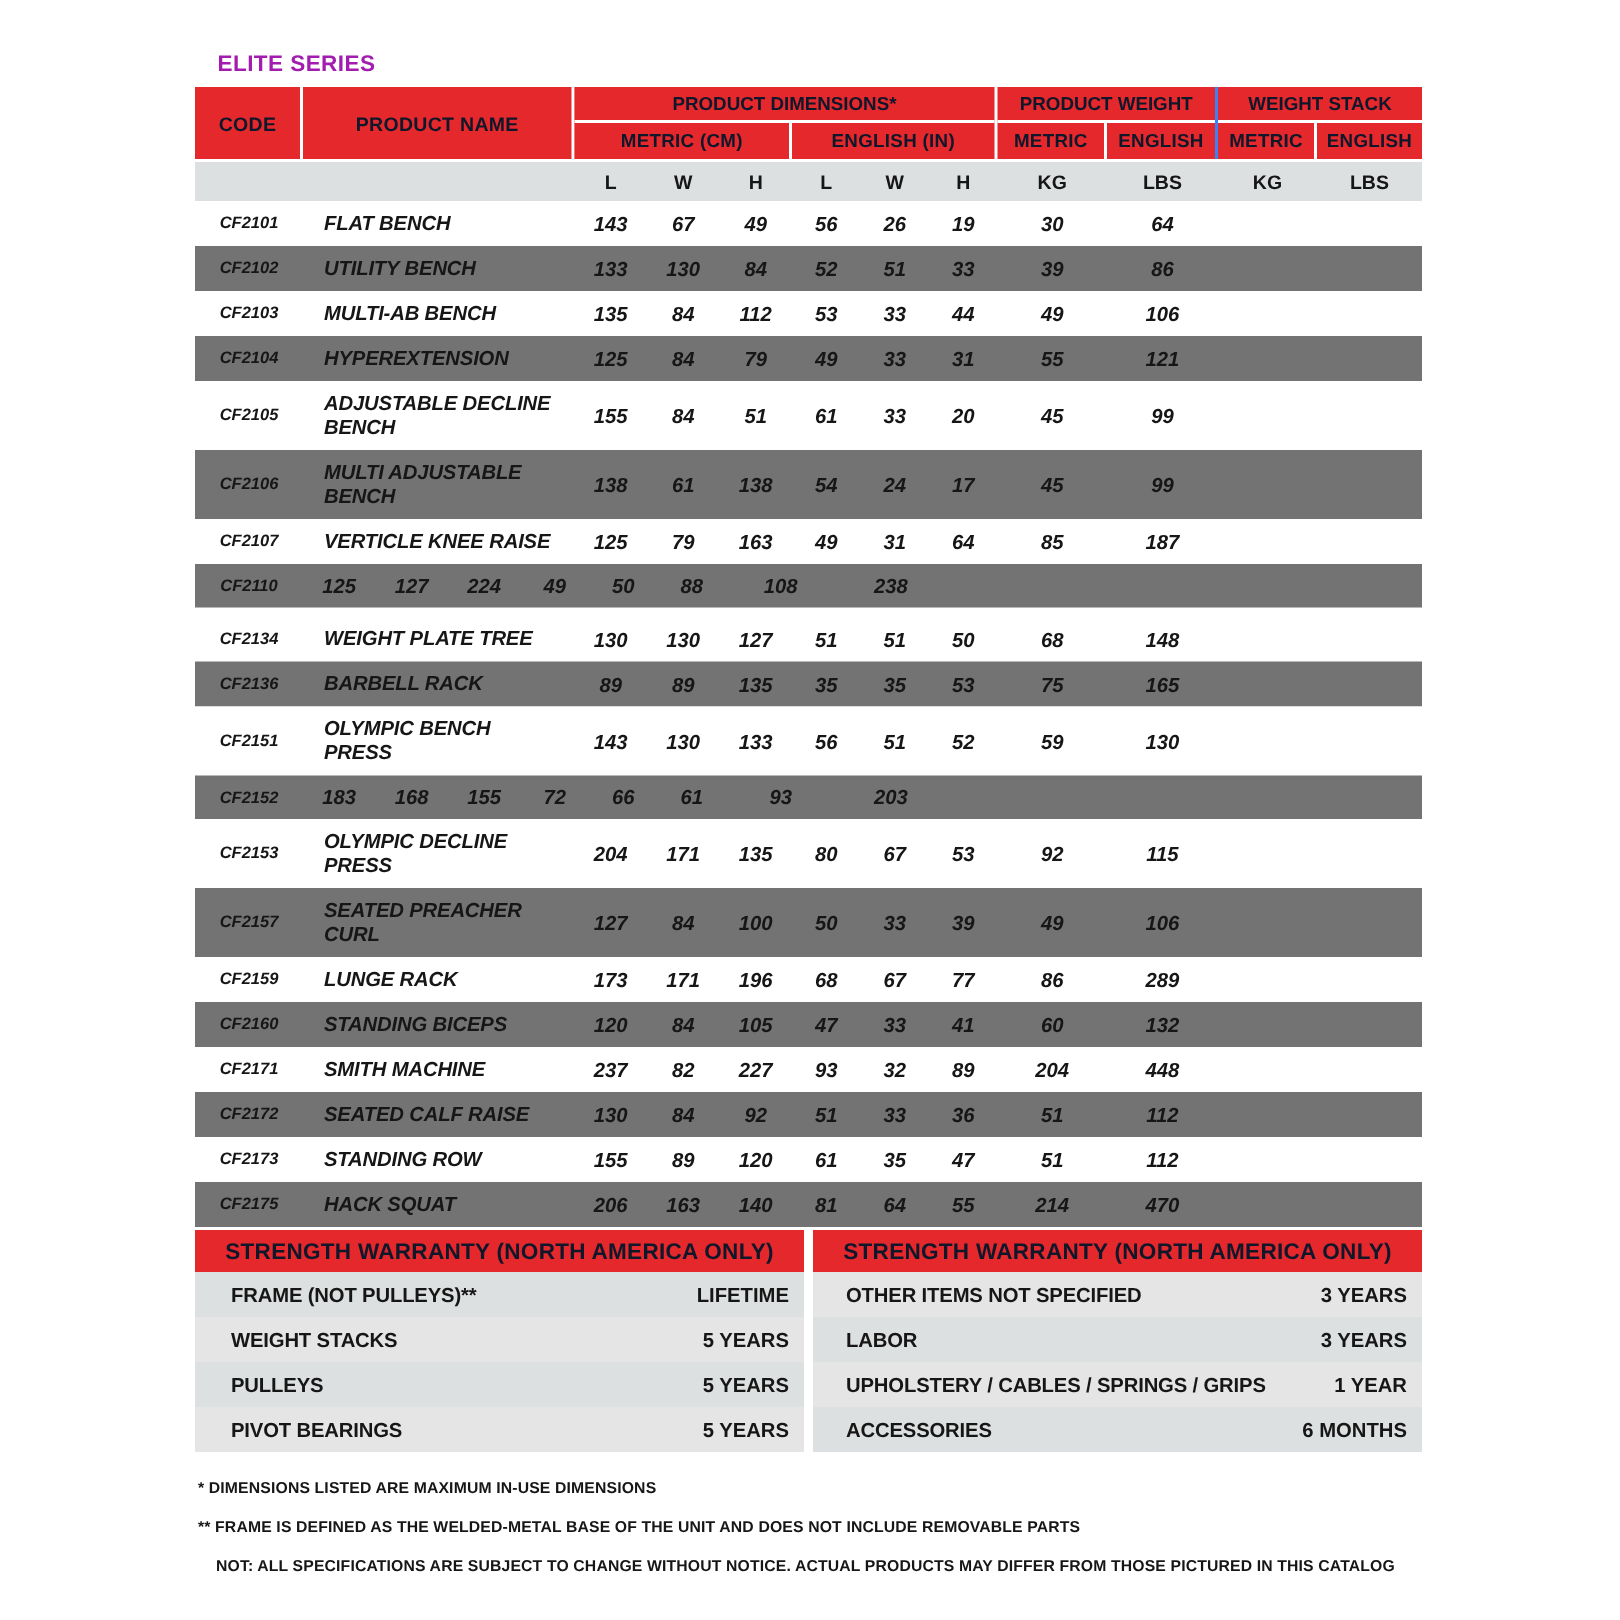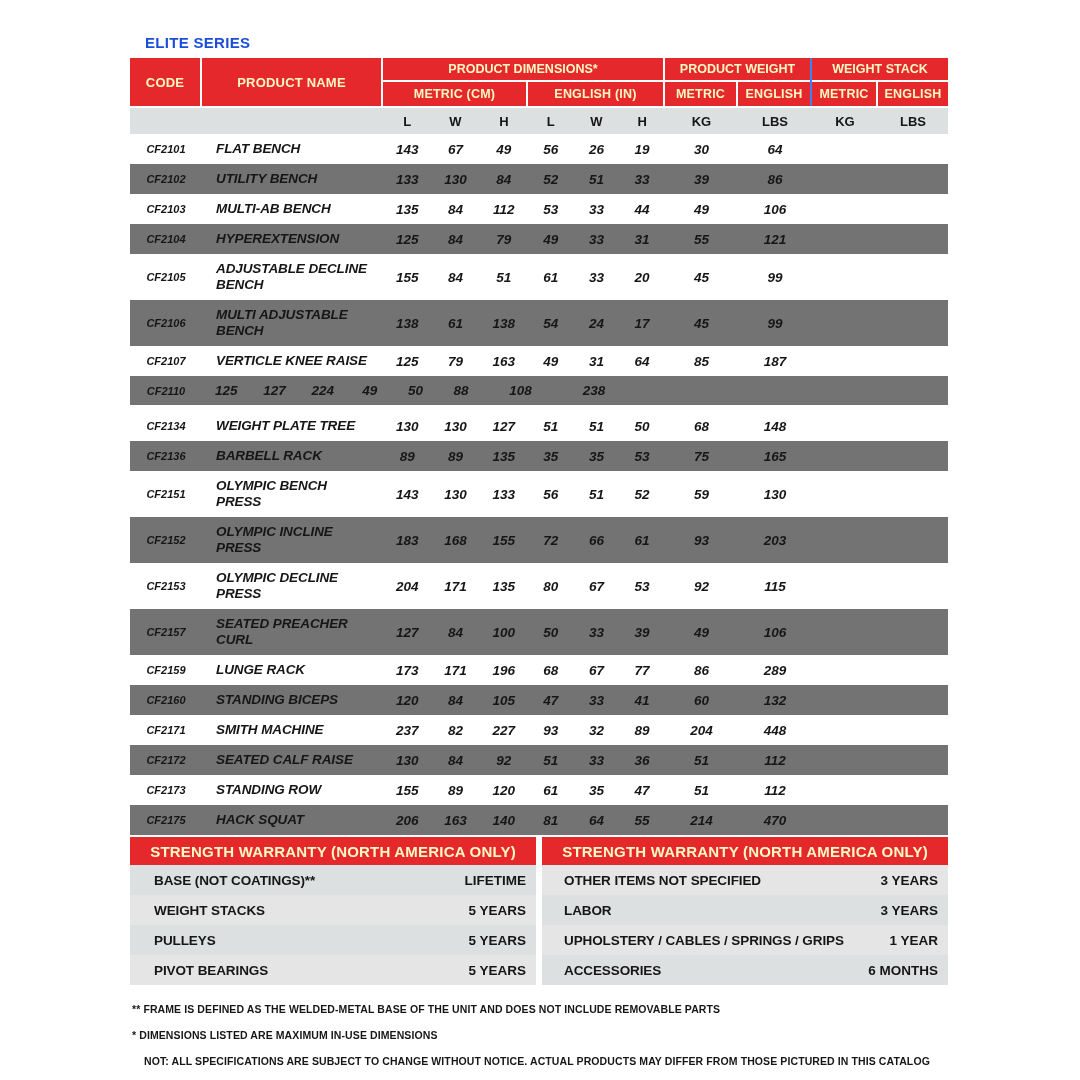--- a/index.html
+++ b/index.html
@@ -1,22 +1,22 @@
 <!DOCTYPE html>
 <html><head>
 <meta charset="utf-8">
 <style>
   html,body{margin:0;padding:0;width:1080px;height:1080px;background:#fff;overflow:hidden;}
   body{font-family:"Liberation Sans",sans-serif;color:#161616;}
   .page{position:absolute;left:130px;top:34px;width:818px;}
-  .title{font-weight:bold;font-size:15px;letter-spacing:.3px;color:#1d4ed8;padding-left:15px;margin-bottom:7px;}
+  .title{font-weight:bold;font-size:15px;letter-spacing:.3px;color:#a21caf;padding-left:15px;margin-bottom:7px;}
 
   
   .thead{display:flex;height:48px;}
-  .red{background:#e4282c;color:#fef9c3;font-weight:bold;}
+  .red{background:#e4282c;color:#0f172a;font-weight:bold;}
   .h-cell{display:flex;align-items:center;justify-content:center;font-size:13px;letter-spacing:.2px;box-sizing:border-box;}
   .h-code{width:72px;border-right:2px solid #fff;}
   .h-name{width:181px;border-right:2px solid #fff;}
   .h-group{display:flex;flex-direction:column;box-sizing:border-box;}
   .g-dims{width:282px;border-right:2px solid #fff;}
   .g-weight{width:147px;border-right:2px solid #3b82f6;}
   .g-stack{width:136px;}
   .h-top{height:24px;border-bottom:2px solid #fff;display:flex;align-items:center;justify-content:center;font-size:12.5px;box-sizing:border-box;}
   .h-sub{display:flex;flex:1;}
   .h-sub .h-cell{font-size:12.5px;}
@@ -258,21 +258,20 @@
           <div class="c-e">56</div>
           <div class="c-e">51</div>
           <div class="c-e">52</div>
           <div class="c-wm">59</div>
           <div class="c-we">130</div>
           <div class="c-sm"></div>
           <div class="c-se"></div>
         </div>
         <div class="row shade">
           <div class="c-code">CF2152</div>
-          <div class="c-name">OLYMPIC INCLINE PRESS</div>
           <div class="c-m">183</div>
           <div class="c-m">168</div>
           <div class="c-m">155</div>
           <div class="c-e">72</div>
           <div class="c-e">66</div>
           <div class="c-e">61</div>
           <div class="c-wm">93</div>
           <div class="c-we">203</div>
           <div class="c-sm"></div>
           <div class="c-se"></div>
@@ -390,21 +389,21 @@
           <div class="c-se"></div>
         </div>
       </div>
   </div>
 
   <div class="warranty">
     <div class="w-half w-left">
       <div class="w-header red">STRENGTH WARRANTY (NORTH AMERICA ONLY)</div>
       <div id="w-left-rows">
           <div class="w-row shade">
-            <div class="w-label">BASE (NOT COATINGS)**</div>
+            <div class="w-label">FRAME (NOT PULLEYS)**</div>
             <div class="w-value">LIFETIME</div>
           </div>
           <div class="w-row">
             <div class="w-label">WEIGHT STACKS</div>
             <div class="w-value">5 YEARS</div>
           </div>
           <div class="w-row shade">
             <div class="w-label">PULLEYS</div>
             <div class="w-value">5 YEARS</div>
           </div>
@@ -431,18 +430,18 @@
           </div>
           <div class="w-row shade">
             <div class="w-label">ACCESSORIES</div>
             <div class="w-value">6 MONTHS</div>
           </div>
         </div>
     </div>
   </div>
 
   <div class="footnotes" id="footnotes">
+      <div class="note">* DIMENSIONS LISTED ARE MAXIMUM IN-USE DIMENSIONS</div>
       <div class="note">** FRAME IS DEFINED AS THE WELDED-METAL BASE OF THE UNIT AND DOES NOT INCLUDE REMOVABLE PARTS</div>
-      <div class="note">* DIMENSIONS LISTED ARE MAXIMUM IN-USE DIMENSIONS</div>
       <div class="note">NOT: ALL SPECIFICATIONS ARE SUBJECT TO CHANGE WITHOUT NOTICE. ACTUAL PRODUCTS MAY DIFFER FROM THOSE PICTURED IN THIS CATALOG</div>
     </div>
 
 </div>
 
 </body></html>

